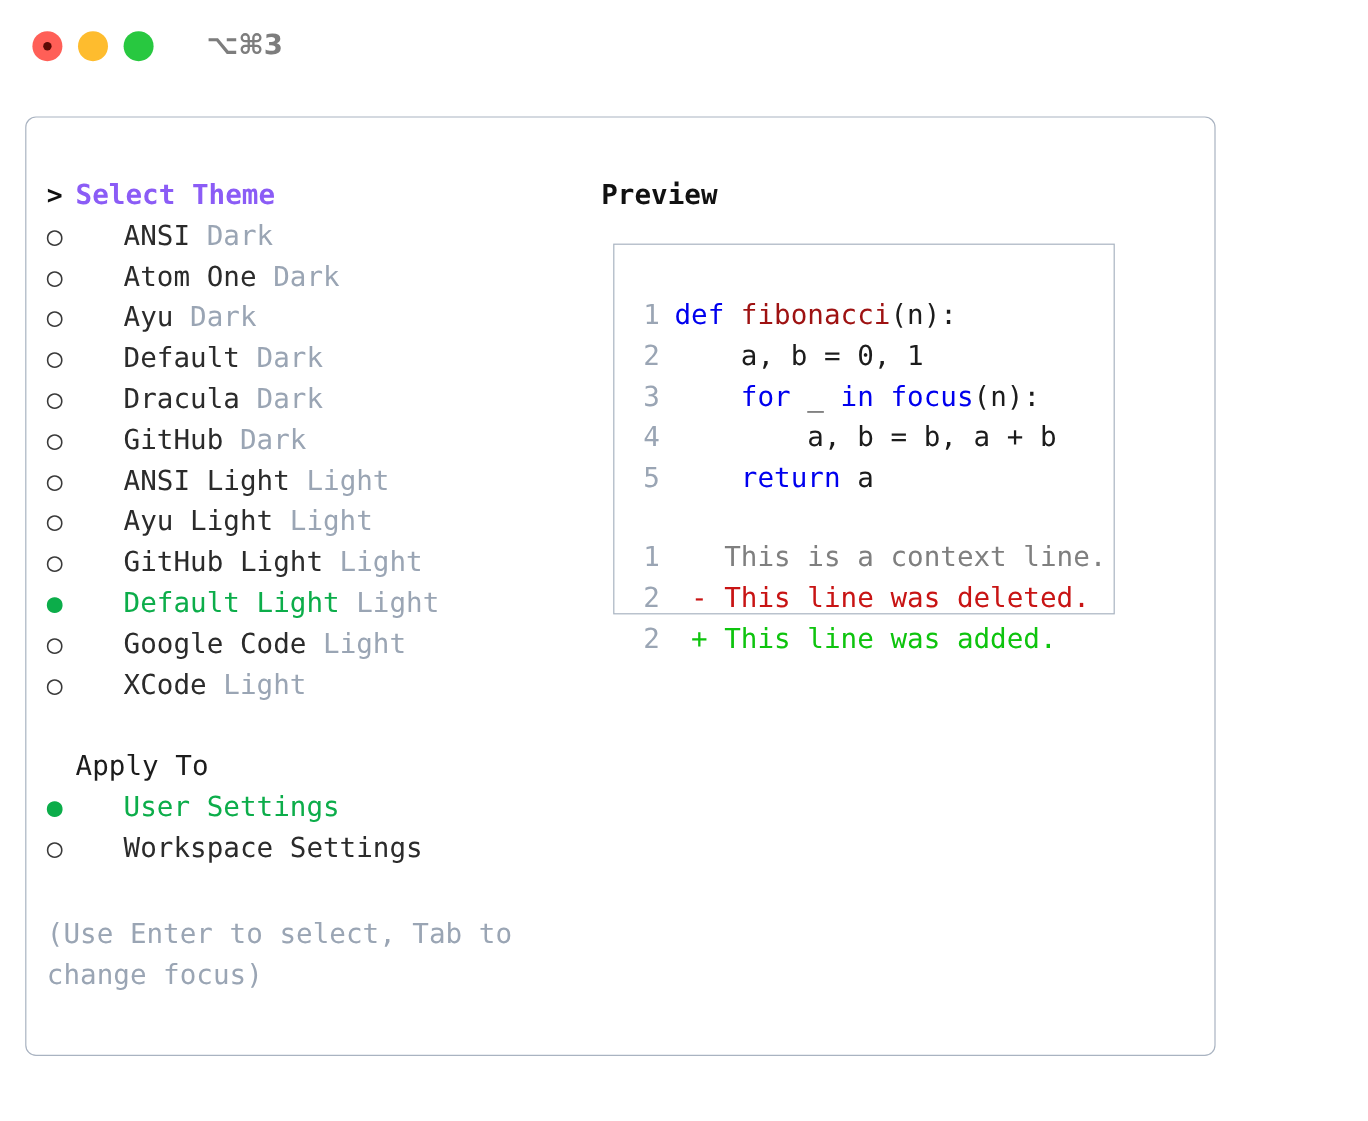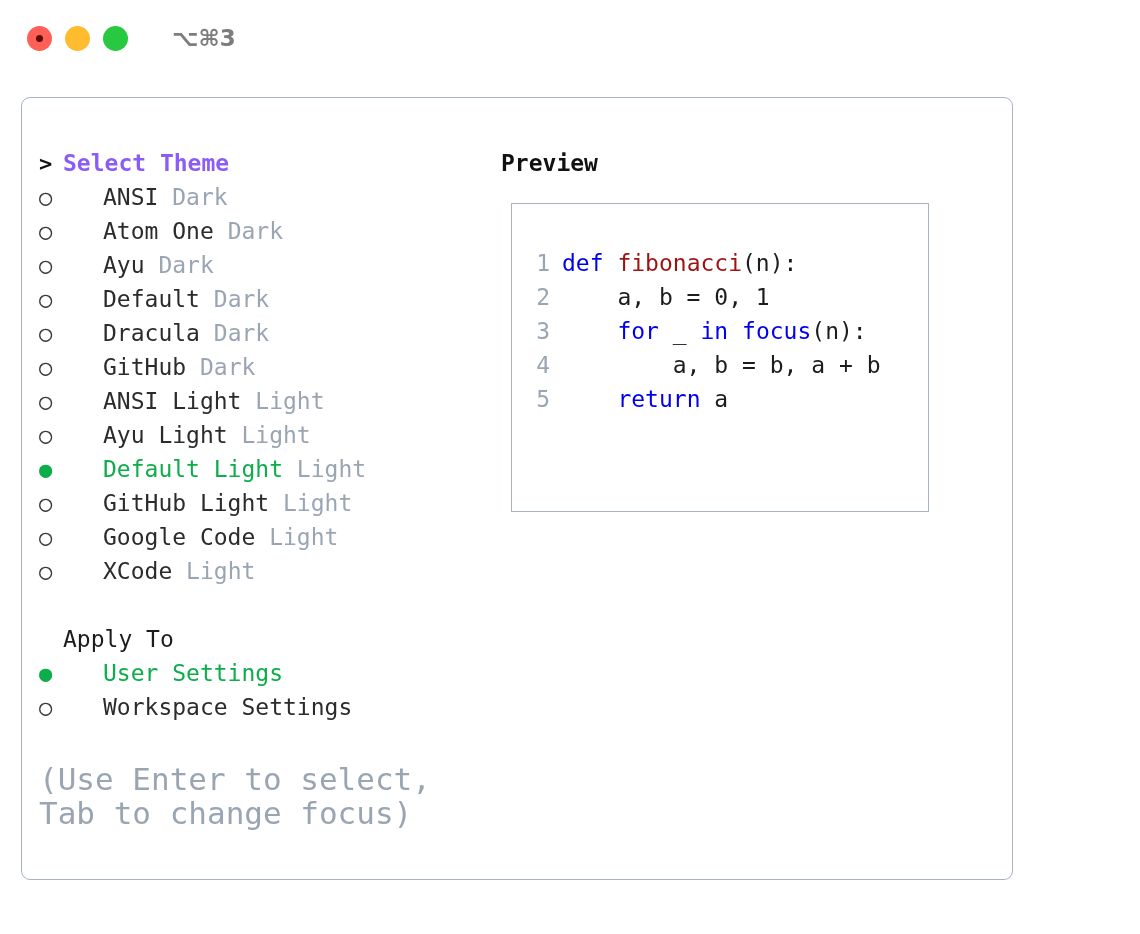--- a/index.html
+++ b/index.html
@@ -100,21 +100,21 @@
   .heading-text { font-weight: bold; color: #8b5cf6; }
   .item-name { color: #2b2b2b; margin-left: 40px; }
   .item-name.selected { color: #0cad4a; }
   .item-tag { color: #9aa5b4; }
   .section-label { color: #1c1c1c; }
 
   #hint {
     position: absolute;
     left: 17px; top: 664px;
     width: 400px;
-    font-size: 31px;
+    font-size: 23px;
     line-height: 34px;
     color: #9aa5b4;
   }
 
   
   #right-col {
     position: absolute;
     left: 479px; top: 48px;
     width: 490px;
   }
@@ -182,22 +182,22 @@
 
       <div id="theme-list">
           <div class="row"><span class="bullet empty">○</span><span class="item-name">ANSI</span><span class="item-tag"> Dark</span></div>
           <div class="row"><span class="bullet empty">○</span><span class="item-name">Atom One</span><span class="item-tag"> Dark</span></div>
           <div class="row"><span class="bullet empty">○</span><span class="item-name">Ayu</span><span class="item-tag"> Dark</span></div>
           <div class="row"><span class="bullet empty">○</span><span class="item-name">Default</span><span class="item-tag"> Dark</span></div>
           <div class="row"><span class="bullet empty">○</span><span class="item-name">Dracula</span><span class="item-tag"> Dark</span></div>
           <div class="row"><span class="bullet empty">○</span><span class="item-name">GitHub</span><span class="item-tag"> Dark</span></div>
           <div class="row"><span class="bullet empty">○</span><span class="item-name">ANSI Light</span><span class="item-tag"> Light</span></div>
           <div class="row"><span class="bullet empty">○</span><span class="item-name">Ayu Light</span><span class="item-tag"> Light</span></div>
+          <div class="row"><span class="bullet empty">○</span><span class="item-name">GitHub Light</span><span class="item-tag"> Light</span></div>
           <div class="row"><span class="bullet filled">●</span><span class="item-name selected">Default Light</span><span class="item-tag"> Light</span></div>
-          <div class="row"><span class="bullet empty">○</span><span class="item-name">GitHub Light</span><span class="item-tag"> Light</span></div>
           <div class="row"><span class="bullet empty">○</span><span class="item-name">Google Code</span><span class="item-tag"> Light</span></div>
           <div class="row"><span class="bullet empty">○</span><span class="item-name">XCode</span><span class="item-tag"> Light</span></div>
         </div>
 
       <div class="row" style="height:34px;">&nbsp;</div>
 
       <div class="row">
         <span class="bullet blank">○</span><span class="section-label">Apply To</span>
       </div>
 
@@ -217,17 +217,22 @@
     <div id="preview-box">
       <div class="code-lines">
         <div id="code-block">
             <div class="code-row"><span class="lineno">1</span><span class="kw">def </span><span class="fn">fibonacci</span><span class="pl">(n):</span></div>
             <div class="code-row"><span class="lineno">2</span><span class="pl">    a, b = 0, 1</span></div>
             <div class="code-row"><span class="lineno">3</span><span class="pl">    </span><span class="kw">for</span><span class="pl"> _ </span><span class="kw">in</span><span class="pl"> </span><span class="kw">focus</span><span class="pl">(n):</span></div>
             <div class="code-row"><span class="lineno">4</span><span class="pl">        a, b = b, a + b</span></div>
             <div class="code-row"><span class="lineno">5</span><span class="pl">    </span><span class="kw">return</span><span class="pl"> a</span></div>
           </div>
         <div class="diff-gap"></div>
+        <div id="diff-block">
+            <div class="code-row"><span class="lineno">1</span><span class="ctx">   </span><span class="ctx">This is a context line.</span></div>
+            <div class="code-row"><span class="lineno">2</span><span class="del"> - </span><span class="del">This line was deleted.</span></div>
+            <div class="code-row"><span class="lineno">2</span><span class="add"> + </span><span class="add">This line was added.</span></div>
+          </div>
       </div>
     </div>
 
   </div>
 </div>
 
 </body></html>

